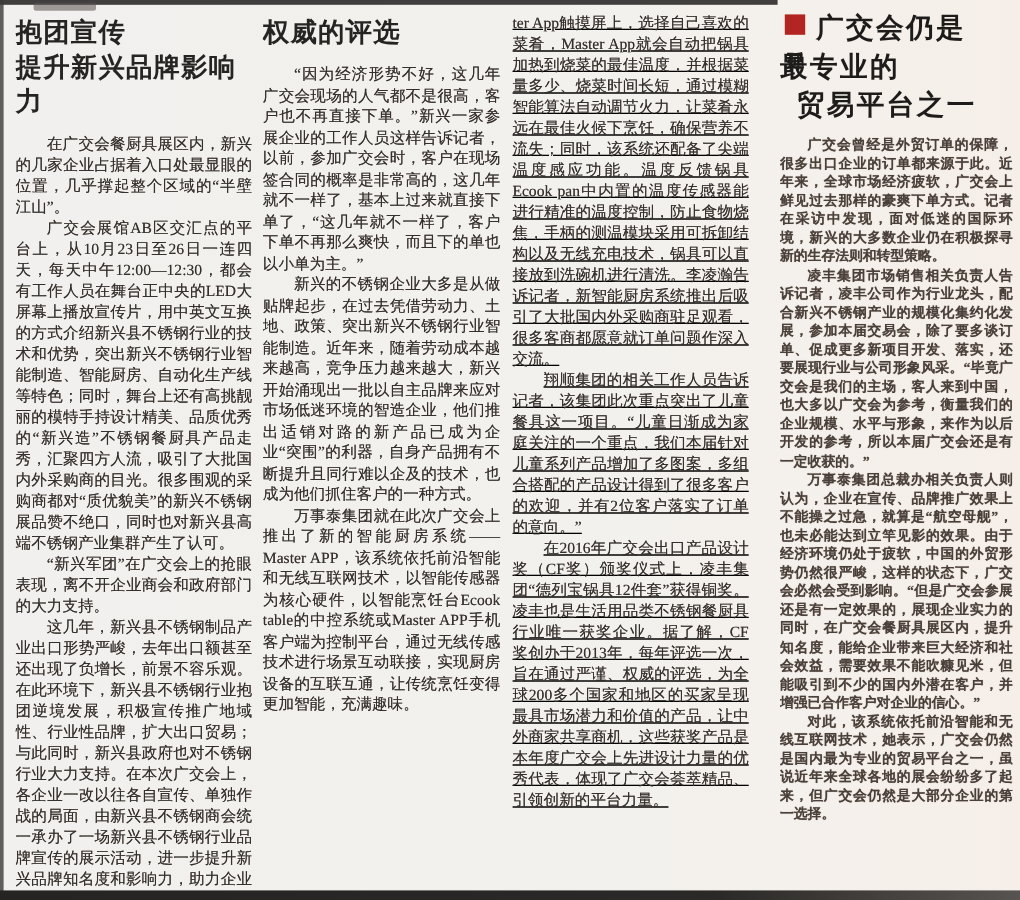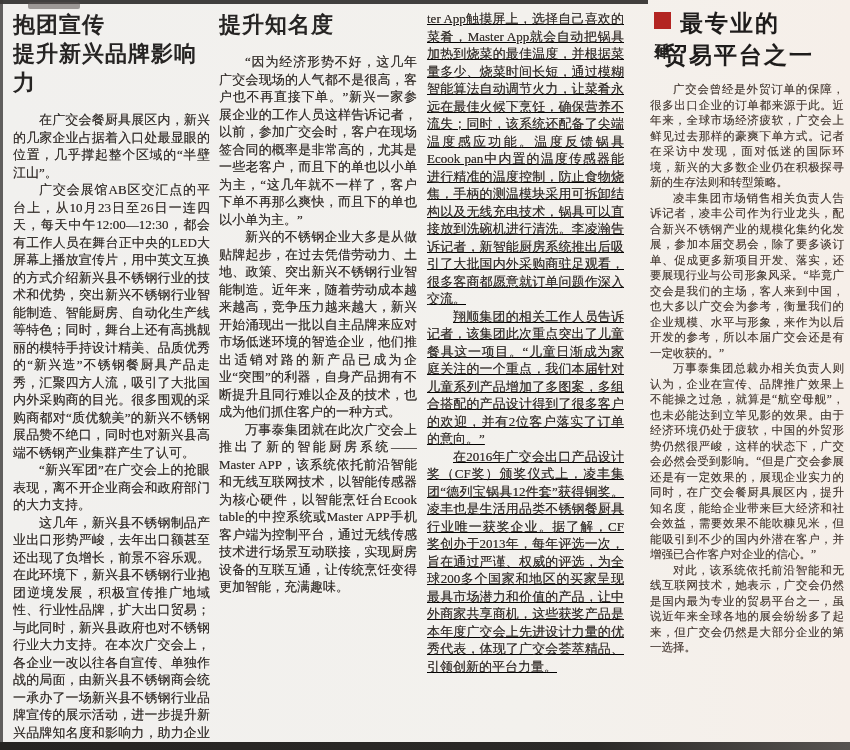--- a/index.html
+++ b/index.html
@@ -17,21 +17,21 @@
     background:linear-gradient(90deg,#262422 0%,#2b2927 70%,#575350 100%);}
   .smudge{position:absolute;top:2px;left:28px;width:52px;height:7px;background:#55514e;opacity:.55;border-radius:2px;}
 
   .col{position:absolute;top:10px;height:732px;overflow:hidden;}
   .col1{left:13px;width:197px;}
   .col2{left:219px;width:198px;}
   .col3{left:427px;width:197px;text-decoration:underline;}
   .col4{left:650px;width:194px;top:8px;}
 
   .headline{
-    font-family:Liberation Mono, monospace;
+    font-family:Liberation Serif, serif;
     font-weight:700;color:#262423;
     font-size:22px;line-height:29px;
     margin:2px 0 12px 0;letter-spacing:1px;
   }
   .body-p{
     margin:0;color:#35302d;
     font-size:13px;line-height:17.5px;
     text-align:justify;text-justify:inter-character;
     text-indent:2em;
     text-shadow:0 0 .5px rgba(70,60,55,.75);
@@ -53,20 +53,21 @@
     font-weight:700;color:#1e1c1b;
     font-size:23px;line-height:32px;letter-spacing:2px;
   }
   .ext-h-line.indent{clear:left;padding-left:14px;}
   .ext-p{
     margin:0;color:#4a403a;
     font-size:11.5px;line-height:15.5px;
     text-align:justify;text-justify:inter-character;
     text-indent:2em;
     text-shadow:0 0 .6px rgba(90,70,60,.6);
+    font-weight:bold;
   }
 </style>
 </head>
 <body>
 
 <div class="page">
 
   <div class="edge-top"></div>
   <div class="edge-left"></div>
   <div class="edge-bottom"></div>
@@ -78,39 +79,40 @@
       <div>提升新兴品牌影响力</div>
     </div>
     <p class="body-p">在广交会餐厨具展区内，新兴的几家企业占据着入口处最显眼的位置，几乎撑起整个区域的“半壁江山”。</p>
     <p class="body-p">广交会展馆AB区交汇点的平台上，从10月23日至26日一连四天，每天中午12:00—12:30，都会有工作人员在舞台正中央的LED大屏幕上播放宣传片，用中英文互换的方式介绍新兴县不锈钢行业的技术和优势，突出新兴不锈钢行业智能制造、智能厨房、自动化生产线等特色；同时，舞台上还有高挑靓丽的模特手持设计精美、品质优秀的“新兴造”不锈钢餐厨具产品走秀，汇聚四方人流，吸引了大批国内外采购商的目光。很多围观的采购商都对“质优貌美”的新兴不锈钢展品赞不绝口，同时也对新兴县高端不锈钢产业集群产生了认可。</p>
     <p class="body-p">“新兴军团”在广交会上的抢眼表现，离不开企业商会和政府部门的大力支持。</p>
     <p class="body-p">这几年，新兴县不锈钢制品产业出口形势严峻，去年出口额甚至还出现了负增长，前景不容乐观。在此环境下，新兴县不锈钢行业抱团逆境发展，积极宣传推广地域性、行业性品牌，扩大出口贸易；与此同时，新兴县政府也对不锈钢行业大力支持。在本次广交会上，各企业一改以往各自宣传、单独作战的局面，由新兴县不锈钢商会统一承办了一场新兴县不锈钢行业品牌宣传的展示活动，进一步提升新兴品牌知名度和影响力，助力企业抢占国际市场。</p>
   </div>
 
   <div class="col col2">
     <div class="headline">
-      <div>提升知名度</div>
+      <div>权威的评选</div>
     </div>
-    <p class="body-p">“因为经济形势不好，这几年广交会现场的人气都不是很高，客户也不再直接下单。”新兴一家参展企业的工作人员这样告诉记者，以前，参加广交会时，客户在现场签合同的概率是非常高的，尤其是一些老客户，而且下的单也以小单为主，“这几年就不一样了，客户下单不再那么爽快，而且下的单也以小单为主。”</p>
+    <p class="body-p">“因为经济形势不好，这几年广交会现场的人气都不是很高，客户也不再直接下单。”新兴一家参展企业的工作人员这样告诉记者，以前，参加广交会时，客户在现场签合同的概率是非常高的，这几年就不一样了，基本上过来就直接下单了，“这几年就不一样了，客户下单不再那么爽快，而且下的单也以小单为主。”</p>
     <p class="body-p">新兴的不锈钢企业大多是从做贴牌起步，在过去凭借劳动力、土地、政策、突出新兴不锈钢行业智能制造。近年来，随着劳动成本越来越高，竞争压力越来越大，新兴开始涌现出一批以自主品牌来应对市场低迷环境的智造企业，他们推出适销对路的新产品已成为企业“突围”的利器，自身产品拥有不断提升且同行难以企及的技术，也成为他们抓住客户的一种方式。</p>
     <p class="body-p">万事泰集团就在此次广交会上推出了新的智能厨房系统——Master APP，该系统依托前沿智能和无线互联网技术，以智能传感器为核心硬件，以智能烹饪台Ecook table的中控系统或Master APP手机客户端为控制平台，通过无线传感技术进行场景互动联接，实现厨房设备的互联互通，让传统烹饪变得更加智能，充满趣味。</p>
   </div>
 
   <div class="col col3">
     <p class="body-p cont">ter App触摸屏上，选择自己喜欢的菜肴，Master App就会自动把锅具加热到烧菜的最佳温度，并根据菜量多少、烧菜时间长短，通过模糊智能算法自动调节火力，让菜肴永远在最佳火候下烹饪，确保营养不流失；同时，该系统还配备了尖端温度感应功能。温度反馈锅具Ecook pan中内置的温度传感器能进行精准的温度控制，防止食物烧焦，手柄的测温模块采用可拆卸结构以及无线充电技术，锅具可以直接放到洗碗机进行清洗。李凌瀚告诉记者，新智能厨房系统推出后吸引了大批国内外采购商驻足观看，很多客商都愿意就订单问题作深入交流。</p>
     <p class="body-p">翔顺集团的相关工作人员告诉记者，该集团此次重点突出了儿童餐具这一项目。“儿童日渐成为家庭关注的一个重点，我们本届针对儿童系列产品增加了多图案，多组合搭配的产品设计得到了很多客户的欢迎，并有2位客户落实了订单的意向。”</p>
     <p class="body-p">在2016年广交会出口产品设计奖（CF奖）颁奖仪式上，凌丰集团“德列宝锅具12件套”获得铜奖。凌丰也是生活用品类不锈钢餐厨具行业唯一获奖企业。据了解，CF奖创办于2013年，每年评选一次，旨在通过严谨、权威的评选，为全球200多个国家和地区的买家呈现最具市场潜力和价值的产品，让中外商家共享商机，这些获奖产品是本年度广交会上先进设计力量的优秀代表，体现了广交会荟萃精品、引领创新的平台力量。</p>
   </div>
 
   <div class="col col4">
     <div class="ext-headline">
       <div class="ext-tag">
         <span class="red-sq"></span>
         <span class="ext-tag-text">延伸</span>
       </div>
+      <div class="ext-h-line">广交会仍是</div>
       <div class="ext-h-line">最专业的</div>
       <div class="ext-h-line indent">贸易平台之一</div>
     </div>
     <p class="ext-p">广交会曾经是外贸订单的保障，很多出口企业的订单都来源于此。近年来，全球市场经济疲软，广交会上鲜见过去那样的豪爽下单方式。记者在采访中发现，面对低迷的国际环境，新兴的大多数企业仍在积极探寻新的生存法则和转型策略。</p>
     <p class="ext-p">凌丰集团市场销售相关负责人告诉记者，凌丰公司作为行业龙头，配合新兴不锈钢产业的规模化集约化发展，参加本届交易会，除了要多谈订单、促成更多新项目开发、落实，还要展现行业与公司形象风采。“毕竟广交会是我们的主场，客人来到中国，也大多以广交会为参考，衡量我们的企业规模、水平与形象，来作为以后开发的参考，所以本届广交会还是有一定收获的。”</p>
     <p class="ext-p">万事泰集团总裁办相关负责人则认为，企业在宣传、品牌推广效果上不能操之过急，就算是“航空母舰”，也未必能达到立竿见影的效果。由于经济环境仍处于疲软，中国的外贸形势仍然很严峻，这样的状态下，广交会必然会受到影响。“但是广交会参展还是有一定效果的，展现企业实力的同时，在广交会餐厨具展区内，提升知名度，能给企业带来巨大经济和社会效益，需要效果不能吹糠见米，但能吸引到不少的国内外潜在客户，并增强已合作客户对企业的信心。”</p>
     <p class="ext-p">对此，该系统依托前沿智能和无线互联网技术，她表示，广交会仍然是国内最为专业的贸易平台之一，虽说近年来全球各地的展会纷纷多了起来，但广交会仍然是大部分企业的第一选择。</p>
   </div>
 
 </div>

